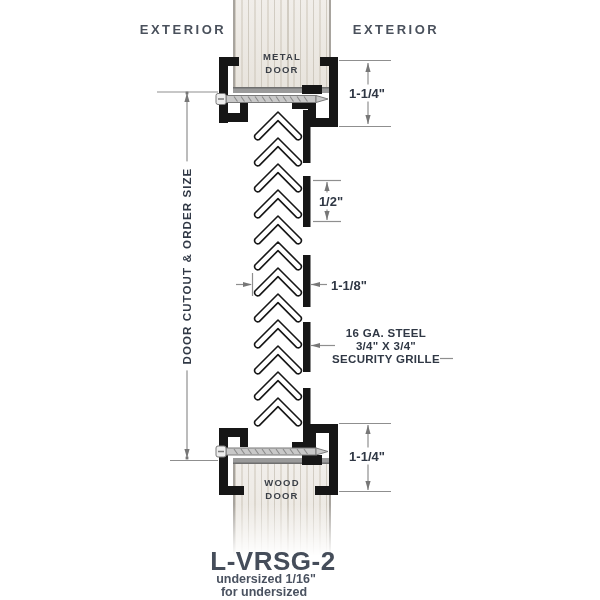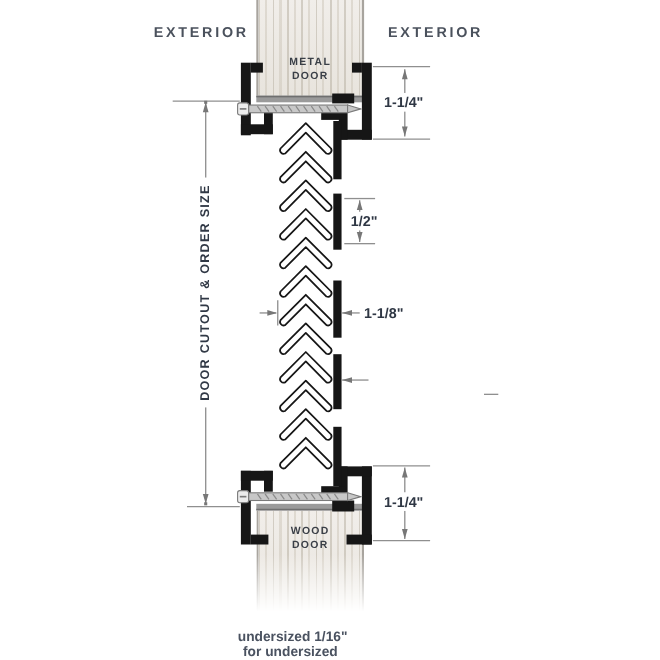--- a/index.html
+++ b/index.html
@@ -184,19 +184,25 @@
   </svg>
 
   <div class="lbl side-label" style="left:183px;top:29px;">EXTERIOR</div>
   <div class="lbl side-label" style="left:396px;top:29px;">EXTERIOR</div>
 
   <div class="lbl dim" style="left:367px;top:93px;">1-1/4"</div>
   <div class="lbl dim" style="left:331px;top:201px;">1/2"</div>
   <div class="lbl louver-dim" style="left:331px;top:284.5px;">1-1/8"</div>
   <div class="lbl dim" style="left:367px;top:456px;">1-1/4"</div>
 
+  <div class="lbl grille-note" style="left:386px;top:346px;">
+    <div>16 GA. STEEL</div>
+    <div>3/4" X 3/4"</div>
+    <div>SECURITY GRILLE</div>
+  </div>
 
   <div class="lbl cutout" style="left:187px;top:266px;">DOOR CUTOUT &amp; ORDER SIZE</div>
 
+  <div class="lbl title" style="left:273px;top:561px;">L-VRSG-2</div>
   <div class="lbl sub" style="left:266px;top:579px;">undersized 1/16"</div>
   <div class="lbl sub" style="left:264px;top:592px;">for undersized</div>
 
 </div>
 
 </body></html>

